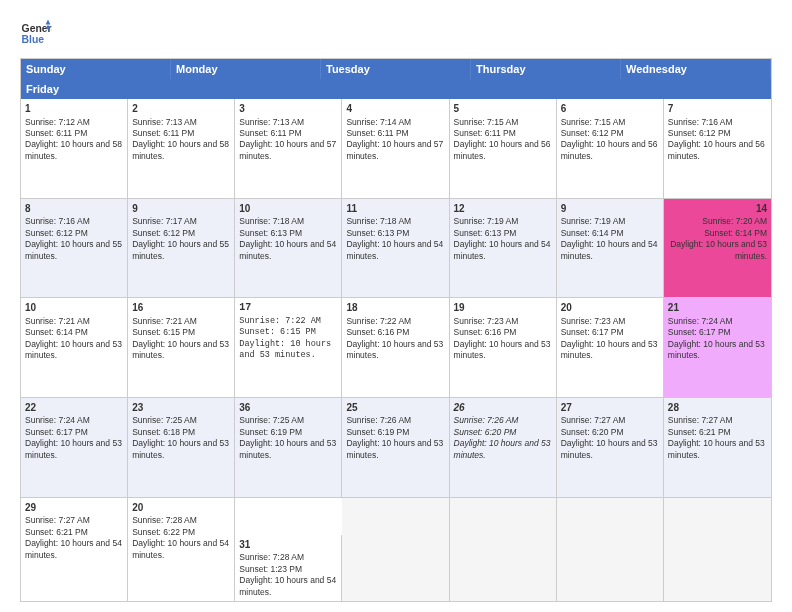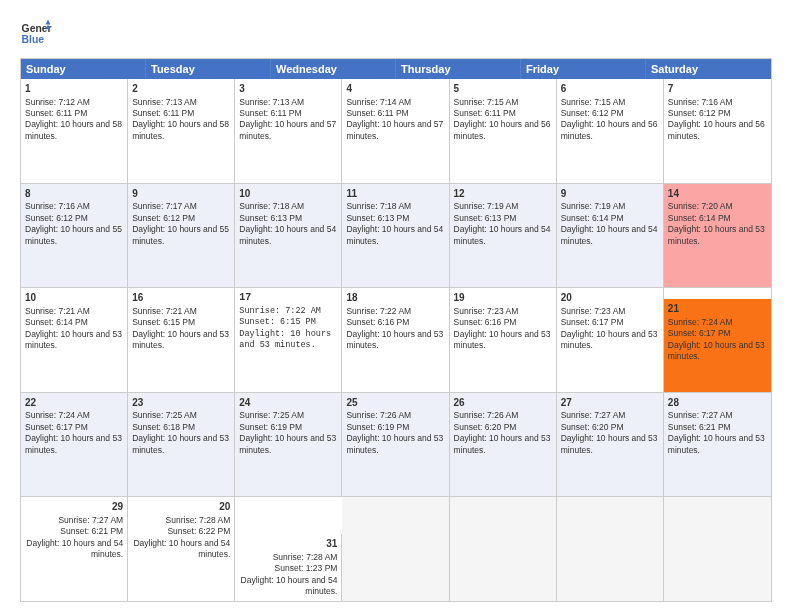--- a/index.html
+++ b/index.html
@@ -45,21 +45,21 @@
       color: #555;
     }
     .calendar {
       flex: 1;
       display: flex;
       flex-direction: column;
       border: 1px solid #ccc;
     }
     .cal-header {
       display: grid;
-      grid-template-columns: repeat(6, 1fr);
+      grid-template-columns: repeat(5, 1fr);
       background: #4472c4;
     }
     .cal-header-cell {
       color: #fff;
       font-size: 11px;
       font-weight: bold;
       padding: 4px 5px;
       border-right: 1px solid #5580cc;
       text-align: left;
     }
@@ -68,21 +68,21 @@
       flex: 1;
       display: flex;
       flex-direction: column;
     }
     .cal-row {
       display: grid;
       grid-template-columns: repeat(7, 1fr);
       flex: 1;
       border-bottom: 1px solid #ccc;
     }
-    .cal-row:last-child { border-bottom: none; text-align: right; }
+    .cal-row:last-child { border-bottom: none; }
     .cal-cell {
       border-right: 1px solid #ccc;
       padding: 3px 4px;
       font-size: 8.5px;
       color: #333;
       line-height: 1.35;
       vertical-align: top;
       background: #fff;
     }
     .cal-cell:last-child { border-right: none; }
@@ -111,60 +111,60 @@
     </div>
     <div class="title-area">
       <div class="month-title"></div>
       <div class="location"></div>
     </div>
   </div>
 
   <div class="calendar">
     <div class="cal-header">
     <div class="cal-header-cell">Sunday</div>
+        <div class="cal-header-cell">Monday</div>
         <div class="cal-header-cell">Tuesday</div>
+        <div class="cal-header-cell">Thursday</div>
         <div class="cal-header-cell">Wednesday</div>
-        <div class="cal-header-cell">Thursday</div>
         <div class="cal-header-cell">Friday</div>
-        <div class="cal-header-cell">Saturday</div>
       </div>
     <div class="cal-body">
     <div class="cal-row">
           <div class="cal-cell" style="background: rgb(255, 255, 255);"><span class="day-num">1</span><span>Sunrise: 7:12 AM</span><br><span>Sunset: 6:11 PM</span><br><span>Daylight: 10 hours and 58 minutes.</span></div>
           <div class="cal-cell" style="background: rgb(255, 255, 255);"><span class="day-num">2</span><span>Sunrise: 7:13 AM</span><br><span>Sunset: 6:11 PM</span><br><span>Daylight: 10 hours and 58 minutes.</span></div>
           <div class="cal-cell" style="background: rgb(255, 255, 255);"><span class="day-num">3</span><span>Sunrise: 7:13 AM</span><br><span>Sunset: 6:11 PM</span><br><span>Daylight: 10 hours and 57 minutes.</span></div>
           <div class="cal-cell" style="background: rgb(255, 255, 255);"><span class="day-num">4</span><span>Sunrise: 7:14 AM</span><br><span>Sunset: 6:11 PM</span><br><span>Daylight: 10 hours and 57 minutes.</span></div>
           <div class="cal-cell" style="background: rgb(255, 255, 255);"><span class="day-num">5</span><span>Sunrise: 7:15 AM</span><br><span>Sunset: 6:11 PM</span><br><span>Daylight: 10 hours and 56 minutes.</span></div>
           <div class="cal-cell" style="background: rgb(255, 255, 255);"><span class="day-num">6</span><span>Sunrise: 7:15 AM</span><br><span>Sunset: 6:12 PM</span><br><span>Daylight: 10 hours and 56 minutes.</span></div>
           <div class="cal-cell" style="background: rgb(255, 255, 255);"><span class="day-num">7</span><span>Sunrise: 7:16 AM</span><br><span>Sunset: 6:12 PM</span><br><span>Daylight: 10 hours and 56 minutes.</span></div>
         </div>
         <div class="cal-row">
           <div class="cal-cell" style="background: rgb(237, 240, 248);"><span class="day-num">8</span><span>Sunrise: 7:16 AM</span><br><span>Sunset: 6:12 PM</span><br><span>Daylight: 10 hours and 55 minutes.</span></div>
           <div class="cal-cell" style="background: rgb(237, 240, 248);"><span class="day-num">9</span><span>Sunrise: 7:17 AM</span><br><span>Sunset: 6:12 PM</span><br><span>Daylight: 10 hours and 55 minutes.</span></div>
           <div class="cal-cell" style="background: rgb(237, 240, 248);"><span class="day-num">10</span><span>Sunrise: 7:18 AM</span><br><span>Sunset: 6:13 PM</span><br><span>Daylight: 10 hours and 54 minutes.</span></div>
           <div class="cal-cell" style="background: rgb(237, 240, 248);"><span class="day-num">11</span><span>Sunrise: 7:18 AM</span><br><span>Sunset: 6:13 PM</span><br><span>Daylight: 10 hours and 54 minutes.</span></div>
           <div class="cal-cell" style="background: rgb(237, 240, 248);"><span class="day-num">12</span><span>Sunrise: 7:19 AM</span><br><span>Sunset: 6:13 PM</span><br><span>Daylight: 10 hours and 54 minutes.</span></div>
           <div class="cal-cell" style="background: rgb(237, 240, 248);"><span class="day-num">9</span><span>Sunrise: 7:19 AM</span><br><span>Sunset: 6:14 PM</span><br><span>Daylight: 10 hours and 54 minutes.</span></div>
-          <div class="cal-cell" style="background: #fca5a5;"><span class="day-num">14</span><span>Sunrise: 7:20 AM</span><br><span>Sunset: 6:14 PM</span><br><span>Daylight: 10 hours and 53 minutes.</span></div>
+          <div class="cal-cell" style="background: #ec4899; text-align: right;"><span class="day-num">14</span><span>Sunrise: 7:20 AM</span><br><span>Sunset: 6:14 PM</span><br><span>Daylight: 10 hours and 53 minutes.</span></div>
         </div>
         <div class="cal-row">
           <div class="cal-cell" style="background: rgb(255, 255, 255);"><span class="day-num">10</span><span>Sunrise: 7:21 AM</span><br><span>Sunset: 6:14 PM</span><br><span>Daylight: 10 hours and 53 minutes.</span></div>
           <div class="cal-cell" style="background: rgb(255, 255, 255);"><span class="day-num">16</span><span>Sunrise: 7:21 AM</span><br><span>Sunset: 6:15 PM</span><br><span>Daylight: 10 hours and 53 minutes.</span></div>
           <div class="cal-cell" style="background: rgb(255, 255, 255); font-family: Liberation Mono, monospace;"><span class="day-num">17</span><span>Sunrise: 7:22 AM</span><br><span>Sunset: 6:15 PM</span><br><span>Daylight: 10 hours and 53 minutes.</span></div>
           <div class="cal-cell" style="background: rgb(255, 255, 255);"><span class="day-num">18</span><span>Sunrise: 7:22 AM</span><br><span>Sunset: 6:16 PM</span><br><span>Daylight: 10 hours and 53 minutes.</span></div>
           <div class="cal-cell" style="background: rgb(255, 255, 255);"><span class="day-num">19</span><span>Sunrise: 7:23 AM</span><br><span>Sunset: 6:16 PM</span><br><span>Daylight: 10 hours and 53 minutes.</span></div>
           <div class="cal-cell" style="background: rgb(255, 255, 255);"><span class="day-num">20</span><span>Sunrise: 7:23 AM</span><br><span>Sunset: 6:17 PM</span><br><span>Daylight: 10 hours and 53 minutes.</span></div>
-          <div class="cal-cell" style="background: #f97316; margin-top: 11px;"><span class="day-num">21</span><span>Sunrise: 7:24 AM</span><br><span>Sunset: 6:17 PM</span><br><span>Daylight: 10 hours and 53 minutes.</span></div>
+          <div class="cal-cell" style="background: #f0abfc;"><span class="day-num">21</span><span>Sunrise: 7:24 AM</span><br><span>Sunset: 6:17 PM</span><br><span>Daylight: 10 hours and 53 minutes.</span></div>
         </div>
         <div class="cal-row">
           <div class="cal-cell" style="background: rgb(237, 240, 248);"><span class="day-num">22</span><span>Sunrise: 7:24 AM</span><br><span>Sunset: 6:17 PM</span><br><span>Daylight: 10 hours and 53 minutes.</span></div>
           <div class="cal-cell" style="background: rgb(237, 240, 248);"><span class="day-num">23</span><span>Sunrise: 7:25 AM</span><br><span>Sunset: 6:18 PM</span><br><span>Daylight: 10 hours and 53 minutes.</span></div>
-          <div class="cal-cell" style="background: rgb(237, 240, 248);"><span class="day-num">24</span><span>Sunrise: 7:25 AM</span><br><span>Sunset: 6:19 PM</span><br><span>Daylight: 10 hours and 53 minutes.</span></div>
+          <div class="cal-cell" style="background: rgb(237, 240, 248);"><span class="day-num">36</span><span>Sunrise: 7:25 AM</span><br><span>Sunset: 6:19 PM</span><br><span>Daylight: 10 hours and 53 minutes.</span></div>
           <div class="cal-cell" style="background: rgb(237, 240, 248);"><span class="day-num">25</span><span>Sunrise: 7:26 AM</span><br><span>Sunset: 6:19 PM</span><br><span>Daylight: 10 hours and 53 minutes.</span></div>
-          <div class="cal-cell" style="background: rgb(237, 240, 248);"><span class="day-num">26</span><span>Sunrise: 7:26 AM</span><br><span>Sunset: 6:20 PM</span><br><span>Daylight: 10 hours and 53 minutes.</span></div>
+          <div class="cal-cell" style="background: rgb(237, 240, 248); font-style: italic;"><span class="day-num">26</span><span>Sunrise: 7:26 AM</span><br><span>Sunset: 6:20 PM</span><br><span>Daylight: 10 hours and 53 minutes.</span></div>
           <div class="cal-cell" style="background: rgb(237, 240, 248);"><span class="day-num">27</span><span>Sunrise: 7:27 AM</span><br><span>Sunset: 6:20 PM</span><br><span>Daylight: 10 hours and 53 minutes.</span></div>
           <div class="cal-cell" style="background: rgb(237, 240, 248);"><span class="day-num">28</span><span>Sunrise: 7:27 AM</span><br><span>Sunset: 6:21 PM</span><br><span>Daylight: 10 hours and 53 minutes.</span></div>
         </div>
         <div class="cal-row">
           <div class="cal-cell" style="background: rgb(255, 255, 255);"><span class="day-num">29</span><span>Sunrise: 7:27 AM</span><br><span>Sunset: 6:21 PM</span><br><span>Daylight: 10 hours and 54 minutes.</span></div>
           <div class="cal-cell" style="background: rgb(255, 255, 255);"><span class="day-num">20</span><span>Sunrise: 7:28 AM</span><br><span>Sunset: 6:22 PM</span><br><span>Daylight: 10 hours and 54 minutes.</span></div>
           <div class="cal-cell" style="background: rgb(255, 255, 255); margin-top: 37px;"><span class="day-num">31</span><span>Sunrise: 7:28 AM</span><br><span>Sunset: 1:23 PM</span><br><span>Daylight: 10 hours and 54 minutes.</span></div>
           <div class="cal-cell empty"></div>
           <div class="cal-cell empty"></div>
           <div class="cal-cell empty"></div>

